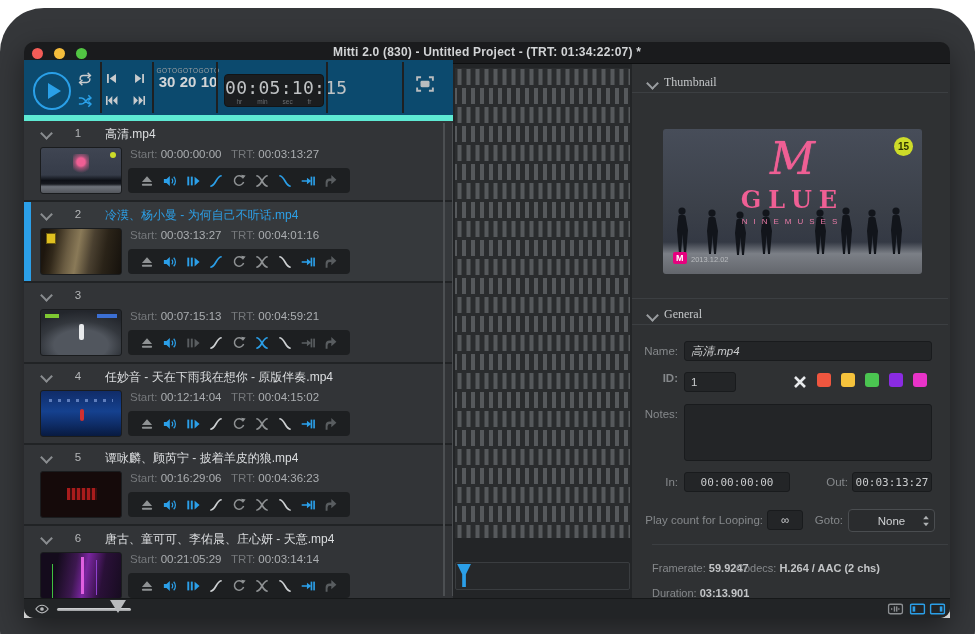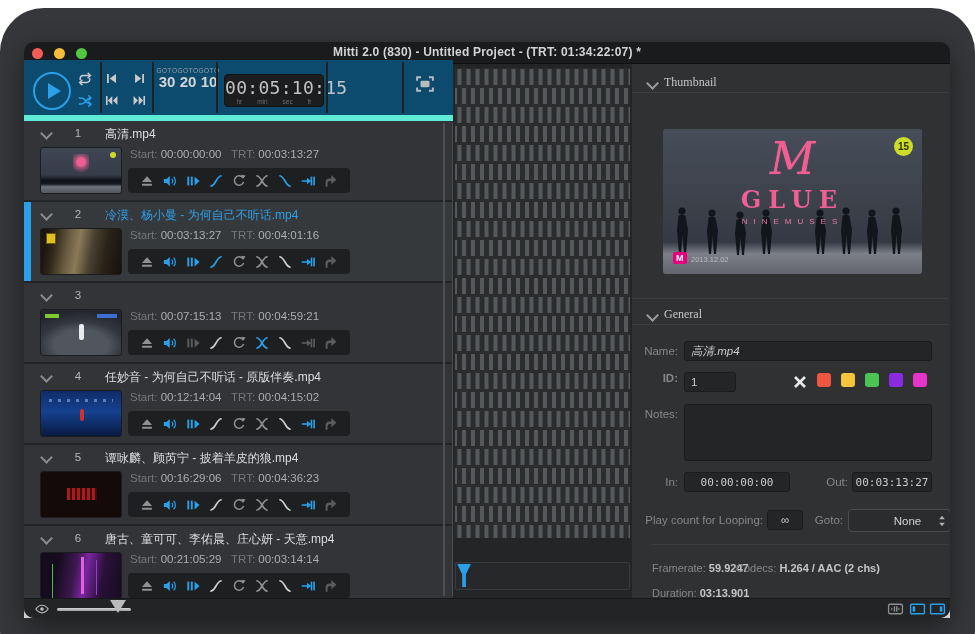--- a/index.html
+++ b/index.html
@@ -80,21 +80,21 @@
   .t4::after{content:"";position:absolute;left:8px;top:8px;width:64px;height:3px;background:repeating-linear-gradient(90deg,#7d9bd8 0 3px,transparent 3px 9px);opacity:.7;}
   .t5{background:#150a0a;}
   .t5::before{content:"";position:absolute;left:26px;top:16px;width:30px;height:12px;background:repeating-linear-gradient(90deg,#a81c1c 0 3px,#3a0d0d 3px 5px);}
   .t6{background:linear-gradient(100deg,#140b1c 0 20%,#3d1850 42%,#7a25a0 55%,#2a1038 75%,#170c20 100%);}
   .t6::before{content:"";position:absolute;left:40px;top:4px;width:3px;height:37px;background:#e060e0;box-shadow:-30px 6px 0 -1px #40c040,14px 2px 0 -1px #9040d0;}
   
   #bottombar{position:absolute;left:0;right:0;top:556px;height:20px;background:#222426;border-top:1px solid #161819;z-index:5;}
   #slidertrack{position:absolute;left:33px;top:9px;width:74px;height:3px;background:linear-gradient(180deg,#d7d9db,#9a9c9e);border-radius:2px;}
   #sliderhandle{position:absolute;left:86px;top:1px;width:0;height:0;border-left:8px solid transparent;border-right:8px solid transparent;border-top:13px solid #b9bbbd;}
   .panelbtn{position:absolute;top:3px;width:18px;height:14px;display:flex;align-items:center;justify-content:center;}
-  .dropdown{position:absolute;background:#2a2c2e;border:1px solid #4a4d50;border-radius:4px;color:#d0d2d4;font-size:11.5px;display:flex;align-items:center;justify-content:center;padding-left:16px;}
+  .dropdown{position:absolute;background:#2a2c2e;border:1px solid #4a4d50;border-radius:4px;color:#d0d2d4;font-size:11.5px;display:flex;align-items:center;justify-content:center;}
   .ddsteps{position:absolute;right:3px;top:2px;bottom:2px;width:11px;display:flex;flex-direction:column;align-items:center;justify-content:center;gap:2px;}
   .up,.dn{width:0;height:0;border-left:4px solid transparent;border-right:4px solid transparent;}
   .up{border-bottom:5px solid #aeb1b3;} .dn{border-top:5px solid #aeb1b3;}
   .finderbtn{position:absolute;border:1px solid #55585b;border-radius:4px;color:#c0c2c4;font-size:10.5px;display:flex;align-items:center;justify-content:center;background:transparent;}
   svg{display:block;}
 </style>
 </head>
 <body>
 
 <svg width="0" height="0" style="position:absolute">
@@ -393,21 +393,21 @@
             <svg viewBox="0 0 16 16" class="ic-dim">
               <use href="#sym-follow"></use>
             </svg>
           </div>
   </div>
 
   <div class="cue" style="top: 243px;">
 
     <div class="chev" style="left:18px;top:8px;"></div>
     <div class="cnum">4</div>
-    <div class="cname">任妙音 - 为何自己不听话 - 原版伴奏.mp4</div>
+    <div class="cname">任妙音 - 天在下雨我在想你 - 原版伴奏.mp4</div>
     <div class="thumb t4"></div>
     <div class="tline">
       <span class="sl">Start:</span> <b class="sv">00:12:14:04</b>&nbsp;&nbsp;&nbsp;<span class="rl">TRT:</span> <b class="rv">00:04:15:02</b>
     </div>
     <div class="icbar">
             <svg viewBox="0 0 16 16" class="ic-off">
               <use href="#sym-eject"></use>
             </svg>
             <svg viewBox="0 0 16 16" class="ic-on">
               <use href="#sym-speaker"></use>

